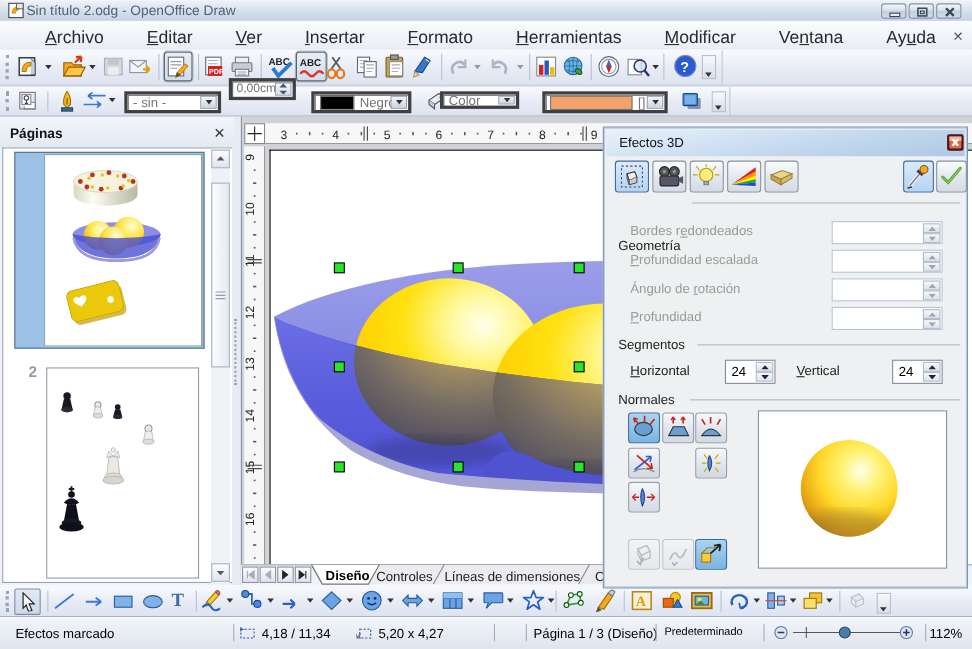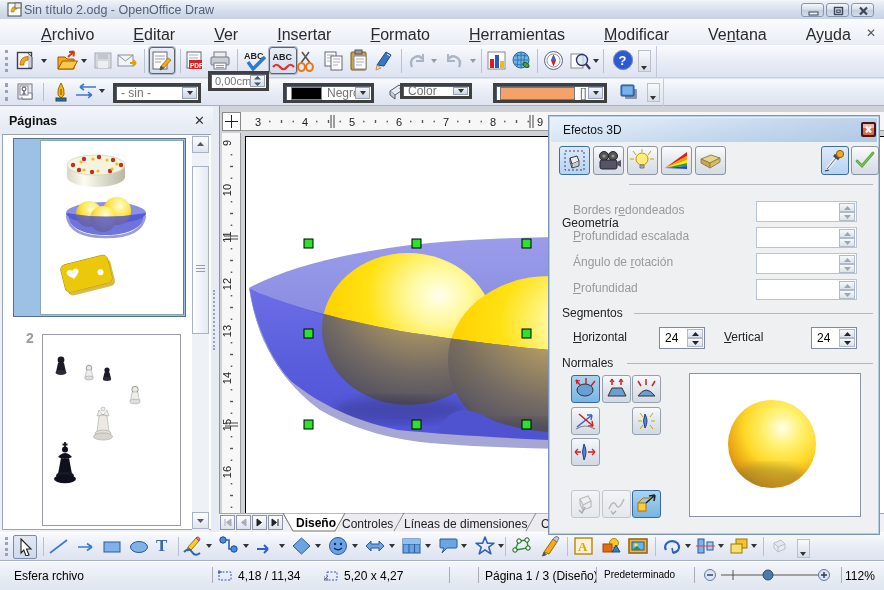--- a/index.html
+++ b/index.html
@@ -728,21 +728,21 @@
 <div class="abs sep" style="left:763px;top:537px;height:19px;"></div>
 <svg class="abs" style="left:769px;top:536px" width="22" height="20">
     <path d="M5,7 L12,4 L16,8 L9,11 Z" fill="#e4e8ee" stroke="#b8c0cc"></path>
     <path d="M9,11 V16 L16,13 V8 M5,7 V12 L9,16" fill="none" stroke="#b8c0cc"></path>
   </svg>
 <div class="abs" style="left:797px;top:539px;width:13px;height:19px;background:linear-gradient(#f8fafc,#d8dee8);border:1px solid #b8c0cc;"></div>
 <div class="abs dd" style="left:800px;top:552px"></div>
 <div class="abs" id="btbicons"></div>
 
 <div class="abs" id="statusbar"></div>
-<div class="abs" style="left:14px;top:569px;font-size:12px;">Esfera rchivo</div>
+<div class="abs" style="left:14px;top:569px;font-size:12px;">Efectos marcado</div>
 <div class="stsep" style="left:212px"></div>
 <svg class="abs" style="left:218px;top:569px" width="15" height="13">
     <rect x="1" y="3" width="12" height="8" fill="none" stroke="#3355bb" stroke-width="1" stroke-dasharray="2,1.5"></rect>
     <path d="M1,1 V5 M0,3 H4" stroke="#3355bb"></path>
   </svg>
 <div class="abs" style="left:238px;top:569px;font-size:12px;">4,18 / 11,34</div>
 <svg class="abs" style="left:324px;top:569px" width="15" height="13">
     <rect x="3" y="3" width="10" height="8" fill="none" stroke="#3355bb" stroke-width="1" stroke-dasharray="2,1.5"></rect>
     <path d="M0,11 L4,7 M0,7 L0,11 L4,11" stroke="#666" fill="none"></path>
   </svg>

